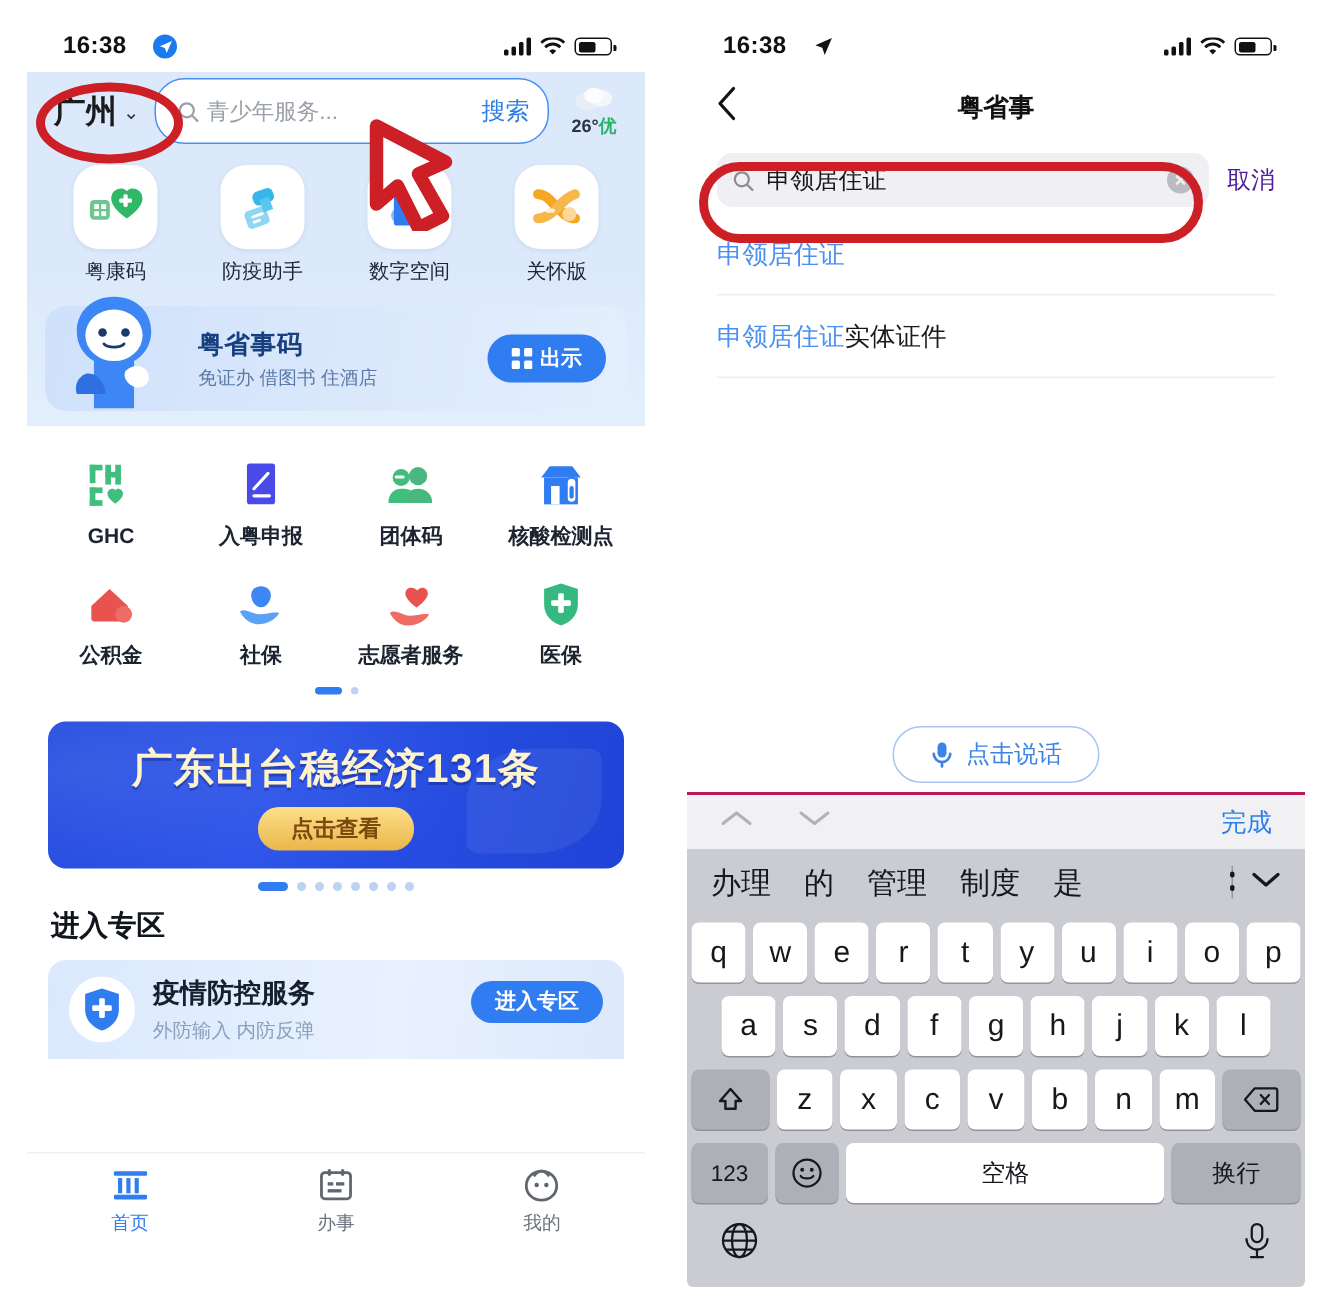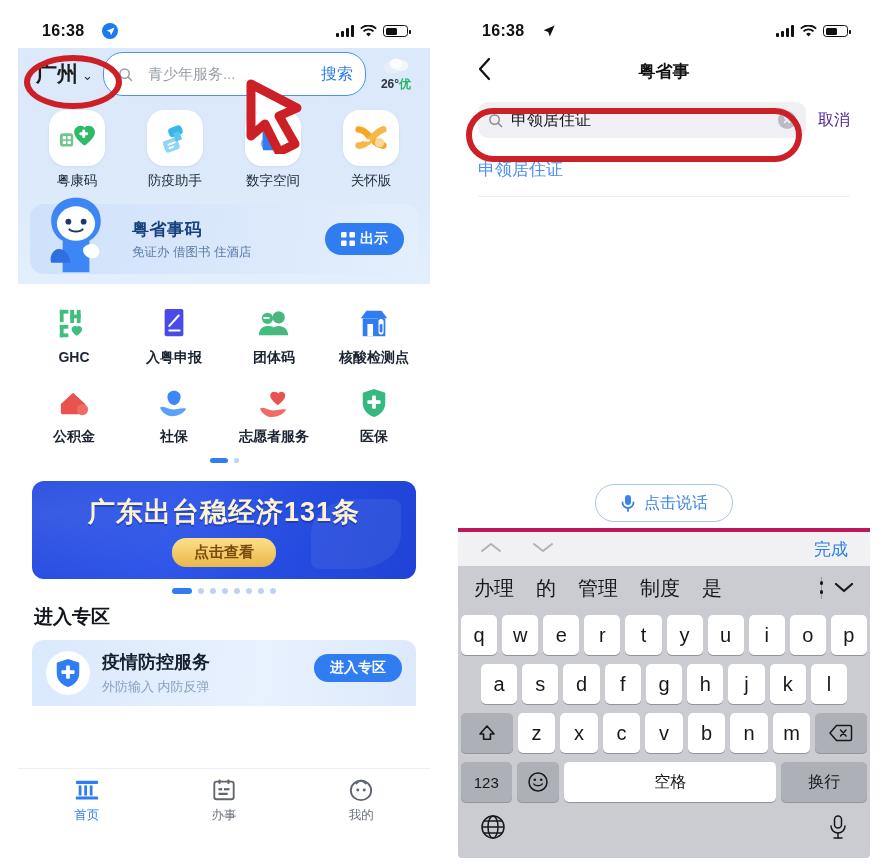--- a/index.html
+++ b/index.html
@@ -70,21 +70,21 @@
   }
   .city-sel {
     display: flex; align-items: center; gap: 4px;
     font-size: 21px; font-weight: bold; color: #1b1b1b;
     white-space: nowrap; padding-left: 2px;
   }
   .city-chev { font-size: 13px; font-weight: normal; color: #333; transform: translateY(1px); }
   .searchbox {
     flex: 1; height: 44px; background: #fff;
     border: 1.5px solid #4a90f0; border-radius: 20px;
-    display: flex; align-items: center; padding: 0 12px 0 14px; gap: 15px;
+    display: flex; align-items: center; padding: 0 12px 0 14px; gap: 5px;
   }
   .sb-ph { flex: 1; font-size: 15px; color: #9aa0a8; }
   .sb-btn { font-size: 16px; color: #2b7fe8; font-weight: 500; }
   .weather { display: flex; flex-direction: column; align-items: center; width: 40px; }
   .w-temp { font-size: 12px; font-weight: bold; color: #2b3440; margin-top: 2px; }
   .w-temp b { color: #27b36a; font-weight: bold; }
 
   
   .quick-row {
     display: flex; justify-content: space-around;
@@ -222,21 +222,21 @@
   
   .kb { position: absolute; left: 0; right: 0; bottom: 0; }
   .mic-pill-wrap { display: flex; justify-content: center; padding-bottom: 6px; background: transparent; }
   .mic-pill {
     height: 38px; padding: 0 24px; border-radius: 19px;
     border: 1px solid #a7c6f2; background: #fff;
     display: flex; align-items: center; gap: 8px;
     font-size: 16px; color: #3b83e8; font-weight: 500;
   }
   .kb-toolbar {
-    height: 38px; background: #f1f1f4; border-top: 4px solid #be185d;
+    height: 38px; background: #f1f1f4; border-top: 2px solid #be185d;
     display: flex; align-items: center; padding: 0 22px; gap: 30px;
   }
   .kb-tb-right { margin-left: auto; font-size: 17px; color: #2b7fe8; font-weight: 500; }
   .cand-bar {
     height: 44px; background: #cbccd2;
     display: flex; align-items: center; padding: 0 16px; gap: 22px;
   }
   .cand { font-size: 20px; color: #16181c; }
   .cand-sep {
     margin-left: auto; display: flex; align-items: center; gap: 12px;
@@ -631,20 +631,23 @@
               <path d="M2.6 2.6 7.4 7.4M7.4 2.6 2.6 7.4" stroke="#efeff4" stroke-width="1.7" stroke-linecap="round"></path>
             </svg>
         </span>
       </div>
       <div class="r-cancel">取消</div>
     </div>
 
     <div class="results">
       <div class="res-item">
         <span class="hl">申领居住证</span><span></span>
+      </div>
+      <div class="res-item">
+        <span class="hl">申领居住证</span><span>实体证件</span>
       </div>
     </div>
 
     <div class="kb">
       <div class="mic-pill-wrap">
         <div class="mic-pill">
           <svg width="16" height="18" viewBox="0 0 16 18">
             <rect x="5" y="1" width="6" height="10" rx="3" fill="#3b83e8"></rect>
             <path d="M2.5 8.5a5.5 5.5 0 0 0 11 0" fill="none" stroke="#3b83e8" stroke-width="1.8" stroke-linecap="round"></path>
             <line x1="8" y1="14" x2="8" y2="17" stroke="#3b83e8" stroke-width="1.8" stroke-linecap="round"></line>

